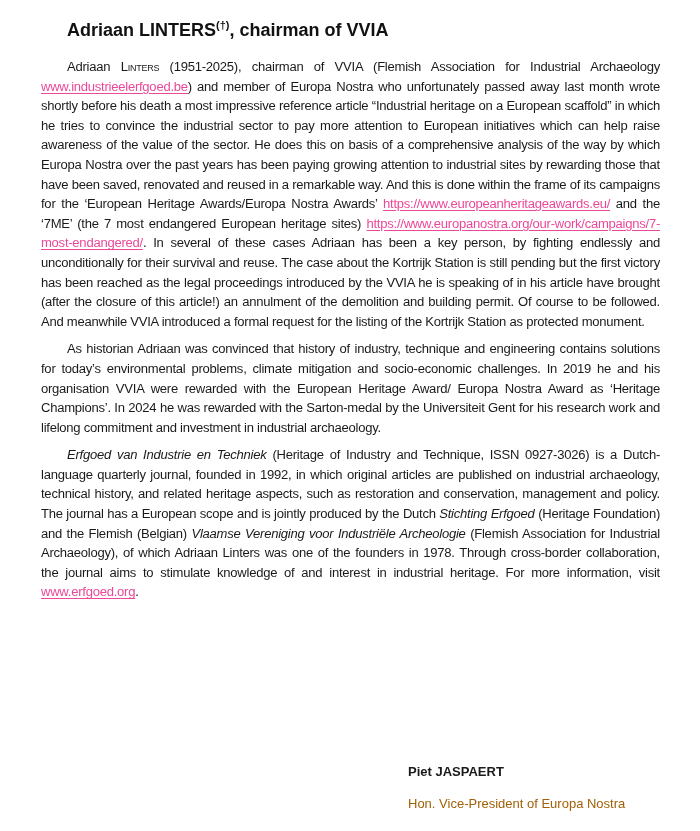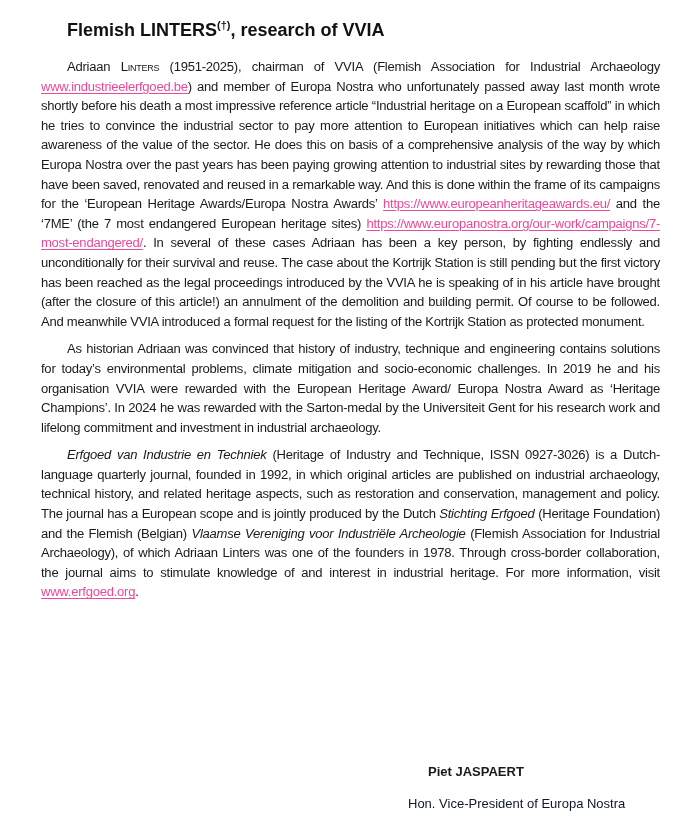--- a/index.html
+++ b/index.html
@@ -63,38 +63,38 @@
     .smallcaps {
       font-variant: small-caps;
       margin-top: 15px;
     }
     .signature {
       position: absolute;
       left: 408px;
       top: 796px;
       font-family: "Liberation Sans", sans-serif;
       font-size: 13px;
-      color: #0f172a;
+      color: #a16207;
     }
     .sig-name {
       position: absolute;
-      left: 428px;
+      left: 408px;
       top: 764px;
       font-family: "Liberation Sans", sans-serif;
       font-weight: bold;
       font-size: 13px;
       color: #1a1a1a;
     }
   </style>
 </head>
 <body>
 
 <div class="page">
 
-  <h1 class="title"><span>Flemish LINTERS</span><sup>(†)</sup><span>, research of VVIA</span></h1>
+  <h1 class="title"><span>Adriaan LINTERS</span><sup>(†)</sup><span>, chairman of VVIA</span></h1>
 
   <div class="body-text">
 
     <p><span>Adriaan </span><span class="smallcaps">Linters</span><span> (1951-2025), chairman of VVIA (Flemish Association for Industrial Archaeology </span><a class="link">www.industrieelerfgoed.be</a><span>) and member of Europa Nostra who unfortunately passed away last month wrote shortly before his death a most impressive reference article “Industrial heritage on a European scaffold” in which he tries to convince the industrial sector to pay more attention to European initiatives which can help raise awareness of the value of the sector. He does this on basis of a comprehensive analysis of the way by which Europa Nostra over the past years has been paying growing attention to industrial sites by rewarding those that have been saved, renovated and reused in a remarkable way. And this is done within the frame of its campaigns for the ‘European Heritage Awards/Europa Nostra Awards’ </span><a class="link">https://www.europeanheritageawards.eu/</a><span> and the ‘7ME’ (the 7 most endangered European heritage sites) </span><a class="link">https://www.europanostra.org/our-work/campaigns/7-most-endangered/</a><span>. In several of these cases Adriaan has been a key person, by fighting endlessly and unconditionally for their survival and reuse. The case about the Kortrijk Station is still pending but the first victory has been reached as the legal proceedings introduced by the VVIA he is speaking of in his article have brought (after the closure of this article!) an annulment of the demolition and building permit. Of course to be followed. And meanwhile VVIA introduced a formal request for the listing of the Kortrijk Station as protected monument.</span></p>
 
 
     <p>As historian Adriaan was convinced that history of industry, technique and engineering contains solutions for today’s environmental problems, climate mitigation and socio-economic challenges. In 2019 he and his organisation VVIA were rewarded with the European Heritage Award/ Europa Nostra Award as ‘Heritage Champions’. In 2024 he was rewarded with the Sarton-medal by the Universiteit Gent for his research work and lifelong commitment and investment in industrial archaeology.</p>
 
 
     <p><i>Erfgoed van Industrie en Techniek</i><span> (Heritage of Industry and Technique, ISSN 0927-3026) is a Dutch-language quarterly journal, founded in 1992, in which original articles are published on industrial archaeology, technical history, and related heritage aspects, such as restoration and conservation, management and policy. The journal has a European scope and is jointly produced by the Dutch </span><i>Stichting Erfgoed</i><span> (Heritage Foundation) and the Flemish (Belgian) </span><i>Vlaamse Vereniging voor Industriële Archeologie</i><span> (Flemish Association for Industrial Archaeology), of which Adriaan Linters was one of the founders in 1978. Through cross-border collaboration, the journal aims to stimulate knowledge of and interest in industrial heritage. For more information, visit </span><a class="link">www.erfgoed.org</a><span>.</span></p>

